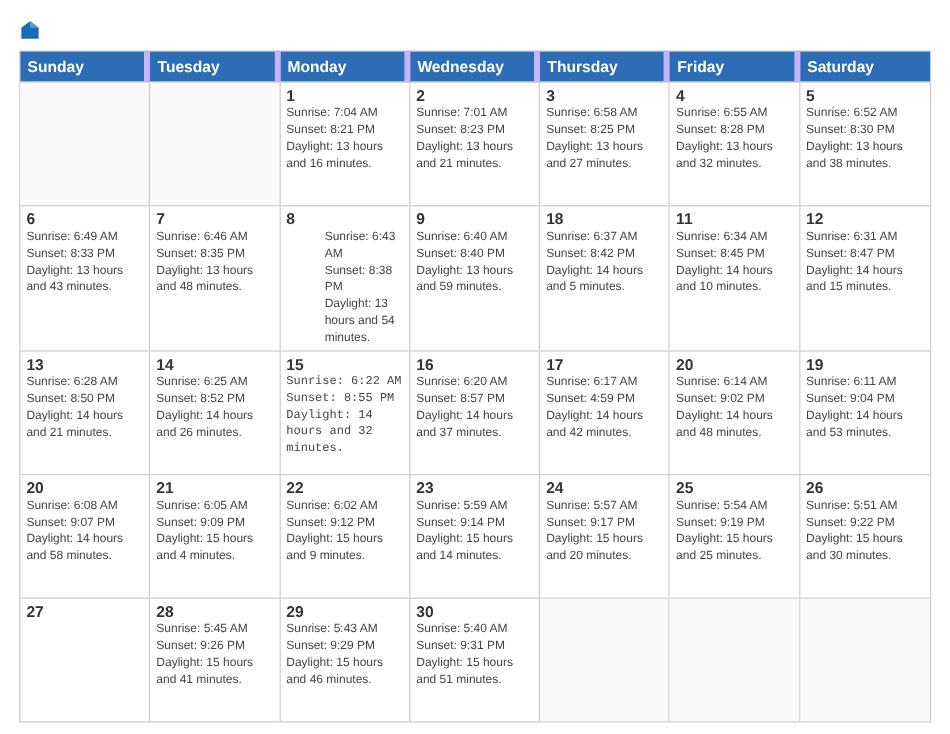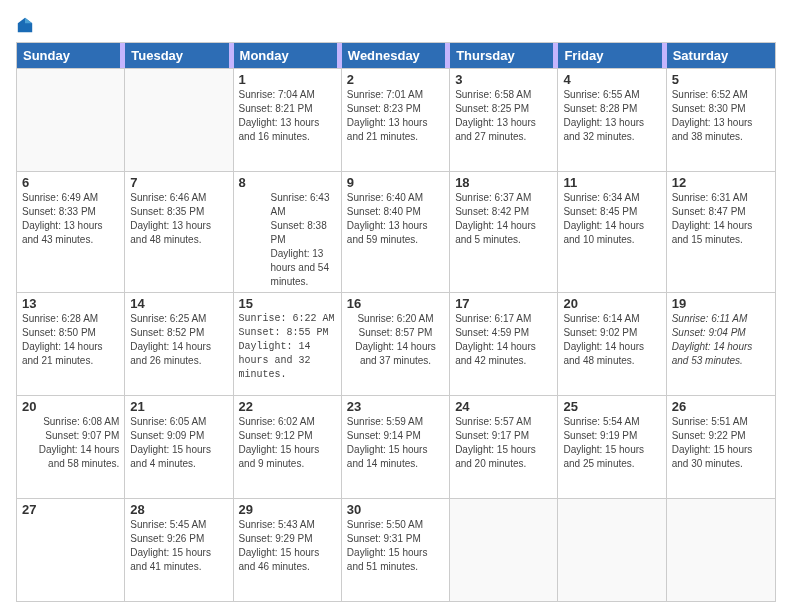--- a/index.html
+++ b/index.html
@@ -242,47 +242,47 @@
 Daylight: 14 hours and 26 minutes.</div>
           </div>
           <div class="cal-cell">
             <span class="day-num">15</span>
             <div class="day-info" style="white-space: pre-line; font-family: Liberation Mono, monospace;">Sunrise: 6:22 AM
 Sunset: 8:55 PM
 Daylight: 14 hours and 32 minutes.</div>
           </div>
           <div class="cal-cell">
             <span class="day-num">16</span>
-            <div class="day-info" style="white-space: pre-line; text-align: center;">Sunrise: 6:20 AM
+            <div class="day-info" style="white-space: pre-line;">Sunrise: 6:20 AM
 Sunset: 8:57 PM
 Daylight: 14 hours and 37 minutes.</div>
           </div>
           <div class="cal-cell">
             <span class="day-num">17</span>
             <div class="day-info" style="white-space: pre-line;">Sunrise: 6:17 AM
 Sunset: 4:59 PM
 Daylight: 14 hours and 42 minutes.</div>
           </div>
           <div class="cal-cell">
             <span class="day-num">20</span>
             <div class="day-info" style="white-space: pre-line;">Sunrise: 6:14 AM
 Sunset: 9:02 PM
 Daylight: 14 hours and 48 minutes.</div>
           </div>
           <div class="cal-cell">
             <span class="day-num">19</span>
-            <div class="day-info" style="white-space: pre-line; font-style: italic;">Sunrise: 6:11 AM
+            <div class="day-info" style="white-space: pre-line;">Sunrise: 6:11 AM
 Sunset: 9:04 PM
 Daylight: 14 hours and 53 minutes.</div>
           </div>
         </div>
         <div class="cal-row">
           <div class="cal-cell">
             <span class="day-num">20</span>
-            <div class="day-info" style="white-space: pre-line; text-align: right;">Sunrise: 6:08 AM
+            <div class="day-info" style="white-space: pre-line;">Sunrise: 6:08 AM
 Sunset: 9:07 PM
 Daylight: 14 hours and 58 minutes.</div>
           </div>
           <div class="cal-cell">
             <span class="day-num">21</span>
             <div class="day-info" style="white-space: pre-line;">Sunrise: 6:05 AM
 Sunset: 9:09 PM
 Daylight: 15 hours and 4 minutes.</div>
           </div>
           <div class="cal-cell">
@@ -327,21 +327,21 @@
 Daylight: 15 hours and 41 minutes.</div>
           </div>
           <div class="cal-cell">
             <span class="day-num">29</span>
             <div class="day-info" style="white-space: pre-line;">Sunrise: 5:43 AM
 Sunset: 9:29 PM
 Daylight: 15 hours and 46 minutes.</div>
           </div>
           <div class="cal-cell">
             <span class="day-num">30</span>
-            <div class="day-info" style="white-space: pre-line;">Sunrise: 5:50 AM
+            <div class="day-info" style="white-space: pre-line;">Sunrise: 5:40 AM
 Sunset: 9:31 PM
 Daylight: 15 hours and 51 minutes.</div>
           </div>
           <div class="cal-cell empty"></div>
           <div class="cal-cell empty"></div>
           <div class="cal-cell empty"></div>
         </div>
       </div>
   </div>
 </div>

